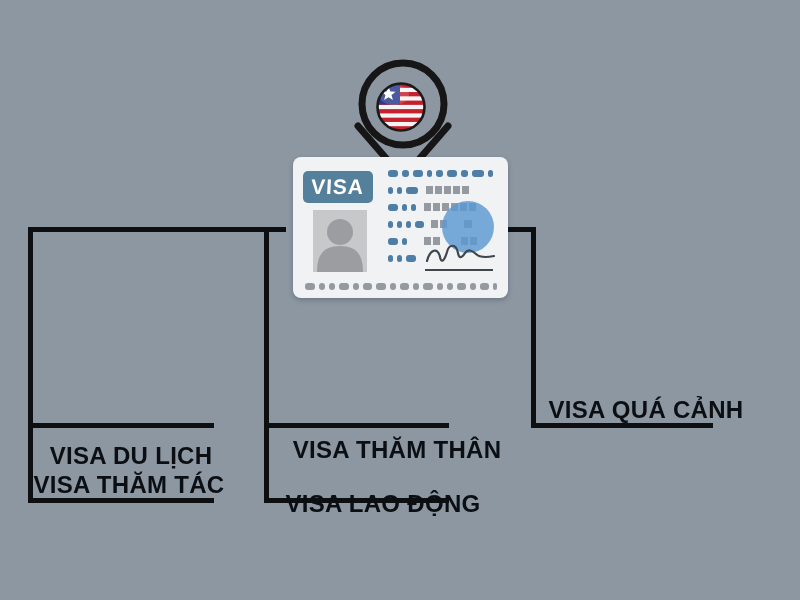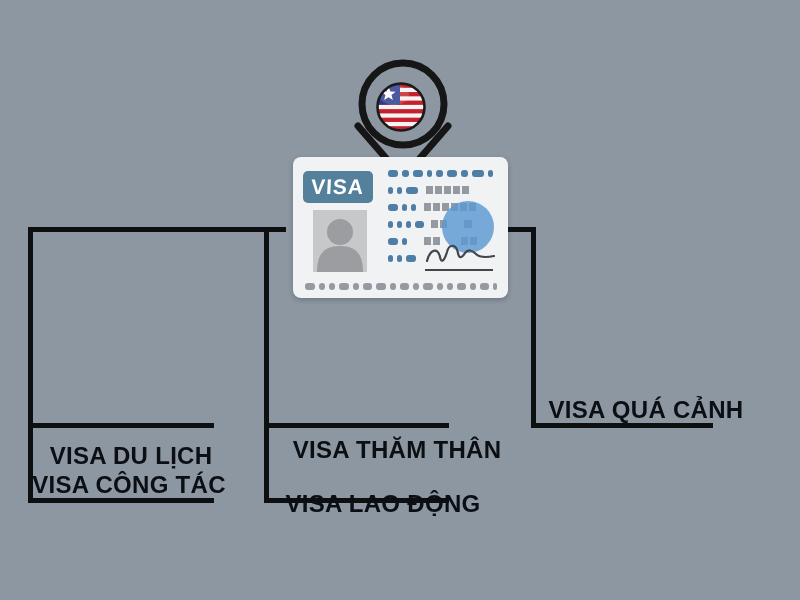--- a/index.html
+++ b/index.html
@@ -84,21 +84,21 @@
   <div class="line" style="left:531px;top:227px;width:5px;height:201px;"></div>
   <div class="line" style="left:28px;top:423px;width:186px;height:5px;"></div>
   <div class="line" style="left:28px;top:498px;width:186px;height:5px;"></div>
   <div class="line" style="left:264px;top:423px;width:185px;height:5px;"></div>
   <div class="line" style="left:264px;top:498px;width:185px;height:5px;"></div>
   <div class="line" style="left:531px;top:423px;width:182px;height:5px;"></div>
 
   <div class="label" style="left:131px;top:397px;margin-top:46px;">VISA DU LỊCH</div>
   <div class="label" style="left:397px;top:397px;margin-top:40px;">VISA THĂM THÂN</div>
   <div class="label" style="left:646px;top:397px;">VISA QUÁ CẢNH</div>
-  <div class="label" style="left:129px;top:472px;">VISA CÔNG TÁC</div>
+  <div class="label" style="left:129px;top:472px;">VISA THĂM TÁC</div>
   <div class="label" style="left:383px;top:491px;">VISA LAO ĐỘNG</div>
 
   <div id="visa-card">
 
     <svg id="card-decor" width="215" height="141" viewBox="0 0 215 141">
       <g fill="#4e7da5">
 
         <rect x="95" y="13" width="10" height="7" rx="3"></rect>
           <rect x="109" y="13" width="7" height="7" rx="3"></rect>
         <rect x="120" y="13" width="10" height="7" rx="3"></rect>

